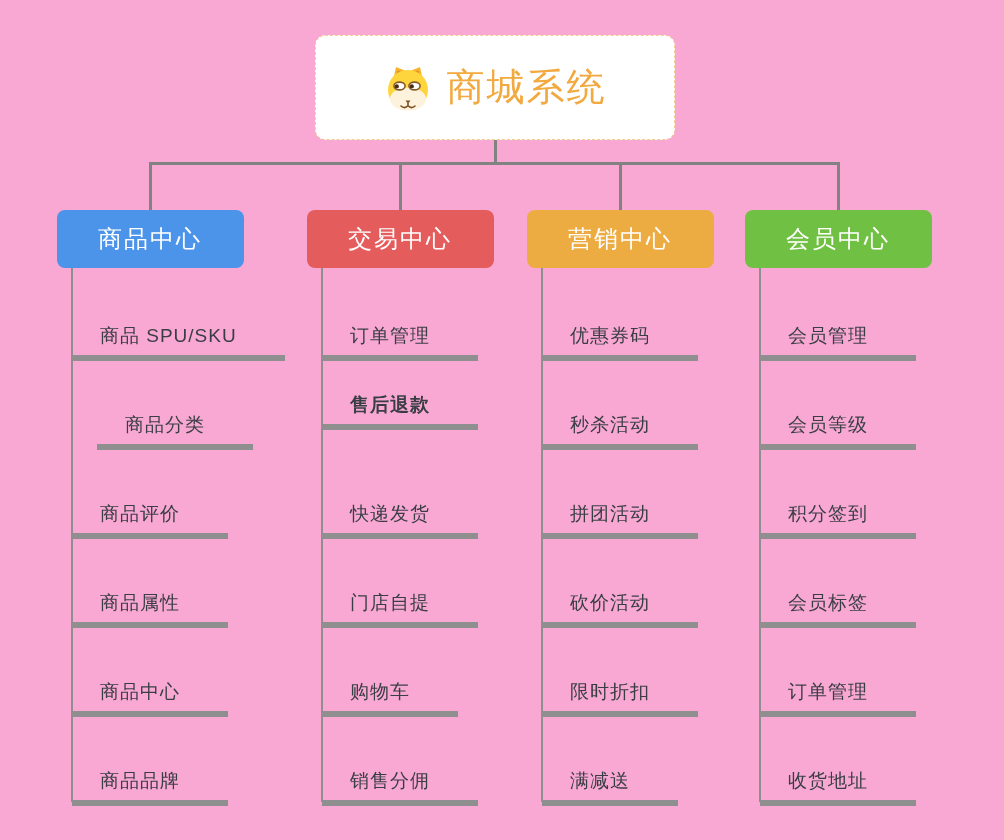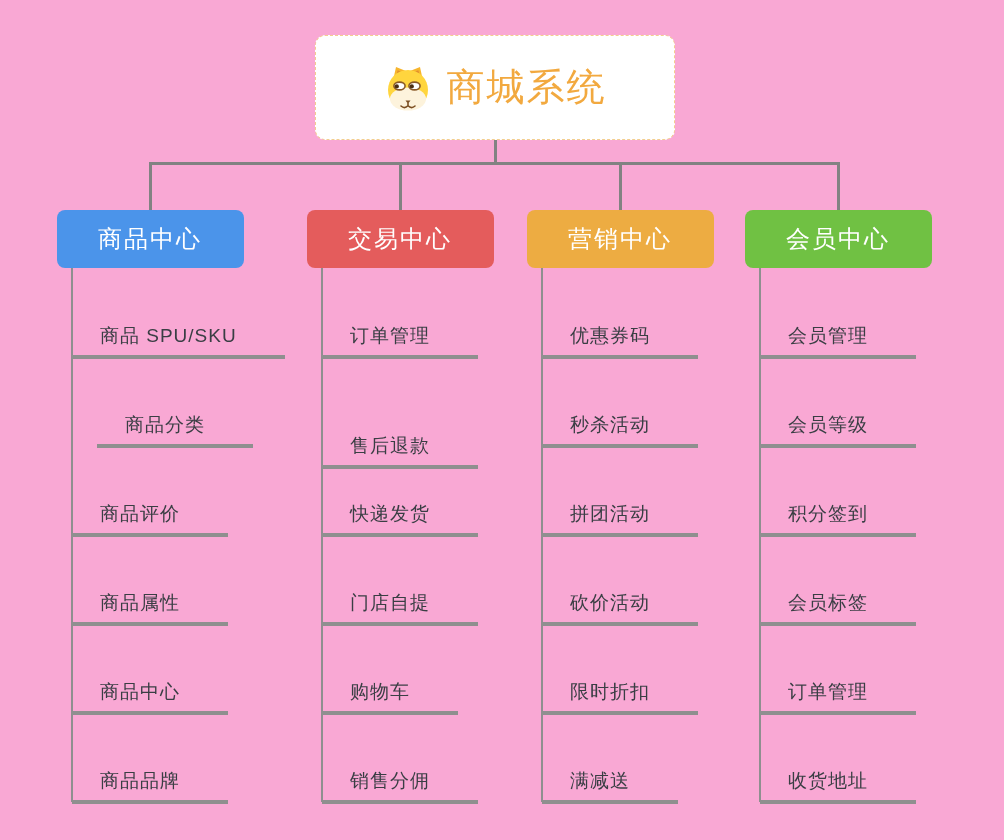--- a/index.html
+++ b/index.html
@@ -32,21 +32,21 @@
   .branch-label{
     color:#fff;font-size:24px;letter-spacing:2px;white-space:nowrap;
   }
 
   
   .child-node{position:absolute;white-space:nowrap;}
   .child-label{
     display:inline-block;
     font-size:19px;line-height:24px;letter-spacing:1px;
     padding:0 48px 7px 28px;
-    border-bottom:4px solid #8b5cf6;
+    border-bottom:6px solid #8b5cf6;
   }
 </style>
 </head>
 <body style="background: rgb(247, 247, 247);">
 
 <div id="canvas" style="background: #f9a8d4;">
 
   <div class="root-node" style="background: rgb(255, 255, 255); border-color: rgb(243, 206, 143);">
     <svg class="dog-icon" viewBox="0 0 48 48" aria-hidden="true">
       <path d="M9 17 L12 3 L22 7 Z" fill="#F7B52C"></path>
@@ -84,21 +84,21 @@
       <div class="child-node" style="left: 72px; top: 324px;"><span class="child-label" style="color: rgb(58, 62, 68); border-bottom-color: rgb(143, 143, 143);">商品 SPU/SKU</span></div>
       <div class="child-node" style="left: 72px; top: 413px; padding-left: 25px;"><span class="child-label" style="color: rgb(58, 62, 68); border-bottom-color: rgb(143, 143, 143);">商品分类</span></div>
       <div class="child-node" style="left: 72px; top: 502px;"><span class="child-label" style="color: rgb(58, 62, 68); border-bottom-color: rgb(143, 143, 143);">商品评价</span></div>
       <div class="child-node" style="left: 72px; top: 591px;"><span class="child-label" style="color: rgb(58, 62, 68); border-bottom-color: rgb(143, 143, 143);">商品属性</span></div>
       <div class="child-node" style="left: 72px; top: 680px;"><span class="child-label" style="color: rgb(58, 62, 68); border-bottom-color: rgb(143, 143, 143);">商品中心</span></div>
       <div class="child-node" style="left: 72px; top: 769px;"><span class="child-label" style="color: rgb(58, 62, 68); border-bottom-color: rgb(143, 143, 143);">商品品牌</span></div>
       <div class="branch-node" style="left: 306.5px; background: rgb(228, 92, 92);">
         <span class="branch-label" style="color: rgb(255, 255, 255);">交易中心</span>
       </div>
       <div class="child-node" style="left: 322px; top: 324px;"><span class="child-label" style="color: rgb(58, 62, 68); border-bottom-color: rgb(143, 143, 143);">订单管理</span></div>
-      <div class="child-node" style="left: 322px; top: 434px;"><span class="child-label" style="color: rgb(58, 62, 68); border-bottom-color: rgb(143, 143, 143);">售后退款</span></div>
+      <div class="child-node" style="left: 322px; top: 393px; font-weight: bold;"><span class="child-label" style="color: rgb(58, 62, 68); border-bottom-color: rgb(143, 143, 143);">售后退款</span></div>
       <div class="child-node" style="left: 322px; top: 502px;"><span class="child-label" style="color: rgb(58, 62, 68); border-bottom-color: rgb(143, 143, 143);">快递发货</span></div>
       <div class="child-node" style="left: 322px; top: 591px;"><span class="child-label" style="color: rgb(58, 62, 68); border-bottom-color: rgb(143, 143, 143);">门店自提</span></div>
       <div class="child-node" style="left: 322px; top: 680px;"><span class="child-label" style="color: rgb(58, 62, 68); border-bottom-color: rgb(143, 143, 143);">购物车</span></div>
       <div class="child-node" style="left: 322px; top: 769px;"><span class="child-label" style="color: rgb(58, 62, 68); border-bottom-color: rgb(143, 143, 143);">销售分佣</span></div>
       <div class="branch-node" style="left: 526.5px; background: rgb(237, 172, 66);">
         <span class="branch-label" style="color: rgb(255, 255, 255);">营销中心</span>
       </div>
       <div class="child-node" style="left: 542px; top: 324px;"><span class="child-label" style="color: rgb(58, 62, 68); border-bottom-color: rgb(143, 143, 143);">优惠券码</span></div>
       <div class="child-node" style="left: 542px; top: 413px;"><span class="child-label" style="color: rgb(58, 62, 68); border-bottom-color: rgb(143, 143, 143);">秒杀活动</span></div>
       <div class="child-node" style="left: 542px; top: 502px;"><span class="child-label" style="color: rgb(58, 62, 68); border-bottom-color: rgb(143, 143, 143);">拼团活动</span></div>

